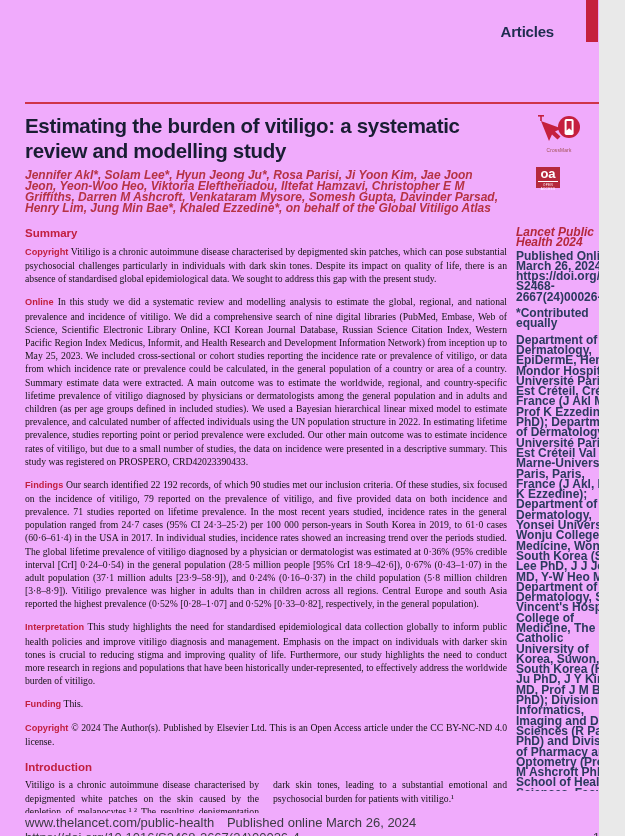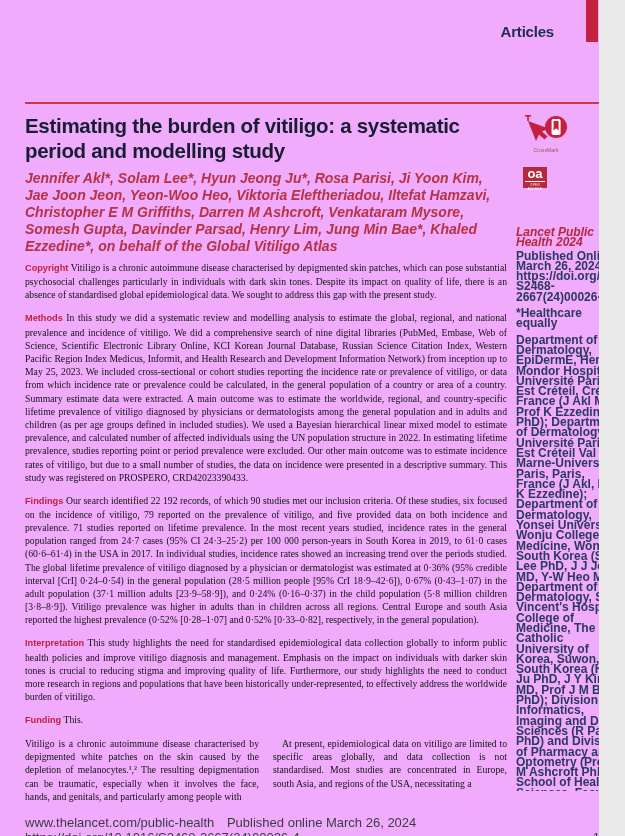--- a/index.html
+++ b/index.html
@@ -8,32 +8,32 @@
   
   .articles-label{position:absolute;top:23px;right:45px;font-size:15px;font-weight:bold;
         color:#1e2c4e;letter-spacing:-0.2px;}
   .red-bar{position:absolute;left:586px;top:0;width:12px;height:42px;background:#c5203e;}
   .red-rule{position:absolute;left:25px;top:102px;width:575px;height:2px;background:#cf3449;}
   
   .main{position:absolute;left:25px;top:113px;width:482px;height:700px;overflow:hidden;}
   .title{width:474px;font-size:20.5px;line-height:25px;font-weight:bold;color:#191d33;
         letter-spacing:-0.3px;}
   .authors{margin-top:7px;width:480px;font-style:italic;font-weight:600;color:#b53344;
-        font-size:14px;line-height:17px;}
+        font-size:12px;line-height:11px;}
   .sec-heading{margin-top:13px;font-size:11.5px;font-weight:bold;color:#c11f3f;}
   .para{margin-top:6px;font-family:"Liberation Serif",serif;font-size:9.7px;line-height:13.2px;
         text-align:justify;color:#131313;}
   .para .label{font-family:"Liberation Sans",sans-serif;font-weight:bold;color:#c11f3f;
         font-size:9.2px;}
   .intro-cols{display:flex;gap:14px;margin-top:5px;}
   .col{width:234px;}
   .col .para{margin-top:0;}
   .col .para.indented{text-indent:9px;}
   
-  .badges{position:absolute;left:523px;top:115px;width:70px;}
+  .badges{position:absolute;left:536px;top:115px;width:70px;}
   .crossmark{width:46px;text-align:center;}
   .crossmark-label{font-size:4.8px;color:#a05050;margin-top:1px;text-align:center;
         letter-spacing:0.2px;}
   .oa-box{margin-top:14px;width:24px;height:21px;background:#b5293c;color:#fff;
         text-align:center;cursor:default;}
   .oa-abbrev{font-size:13px;font-weight:bold;line-height:14px;display:block;}
   .oa-sub{display:block;font-size:3px;letter-spacing:0.4px;border-top:0.5px solid #fff;
         margin:0 2px;padding-top:0.5px;}
   
   .sidebar{position:absolute;left:516px;top:227px;width:107px;max-height:564px;overflow:hidden;
@@ -70,62 +70,69 @@
       </svg>
       <div class="crossmark-label">CrossMark</div>
     </div>
     <div class="oa-box">
       <span class="oa-abbrev">oa</span>
       <span class="oa-sub">OPEN ACCESS</span>
     </div>
   </div>
 
   <div class="main">
-    <div class="title">Estimating the burden of vitiligo: a systematic period and modelling study</div>
+    <div class="title">Estimating the burden of vitiligo: a systematic review and modelling study</div>
     <div class="authors">Jennifer Akl*, Solam Lee*, Hyun Jeong Ju*, Rosa Parisi, Ji Yoon Kim, Jae Joon Jeon, Yeon-Woo Heo, Viktoria Eleftheriadou, Iltefat Hamzavi, Christopher E M Griffiths, Darren M Ashcroft, Venkataram Mysore, Somesh Gupta, Davinder Parsad, Henry Lim, Jung Min Bae*, Khaled Ezzedine*, on behalf of the Global Vitiligo Atlas</div>
 
+    <div class="sec-heading">Summary</div>
 
     <p class="para">
       <span class="label">Copyright</span>
       <span>Vitiligo is a chronic autoimmune disease characterised by depigmented skin patches, which can pose substantial psychosocial challenges particularly in individuals with dark skin tones. Despite its impact on quality of life, there is an absence of standardised global epidemiological data. We sought to address this gap with the present study.</span>
     </p>
     <p class="para">
-      <span class="label">Methods</span>
+      <span class="label">Online</span>
       <span>In this study we did a systematic review and modelling analysis to estimate the global, regional, and national prevalence and incidence of vitiligo. We did a comprehensive search of nine digital libraries (PubMed, Embase, Web of Science, Scientific Electronic Library Online, KCI Korean Journal Database, Russian Science Citation Index, Western Pacific Region Index Medicus, Informit, and Health Research and Development Information Network) from inception up to May 25, 2023. We included cross-sectional or cohort studies reporting the incidence rate or prevalence of vitiligo, or data from which incidence rate or prevalence could be calculated, in the general population of a country or area of a country. Summary estimate data were extracted. A main outcome was to estimate the worldwide, regional, and country-specific lifetime prevalence of vitiligo diagnosed by physicians or dermatologists among the general population and in adults and children (as per age groups defined in included studies). We used a Bayesian hierarchical linear mixed model to estimate prevalence, and calculated number of affected individuals using the UN population structure in 2022. In estimating lifetime prevalence, studies reporting point or period prevalence were excluded. Our other main outcome was to estimate incidence rates of vitiligo, but due to a small number of studies, the data on incidence were presented in a descriptive summary. This study was registered on PROSPERO, CRD42023390433.</span>
     </p>
     <p class="para">
       <span class="label">Findings</span>
       <span>Our search identified 22 192 records, of which 90 studies met our inclusion criteria. Of these studies, six focused on the incidence of vitiligo, 79 reported on the prevalence of vitiligo, and five provided data on both incidence and prevalence. 71 studies reported on lifetime prevalence. In the most recent years studied, incidence rates in the general population ranged from 24·7 cases (95% CI 24·3–25·2) per 100 000 person-years in South Korea in 2019, to 61·0 cases (60·6–61·4) in the USA in 2017. In individual studies, incidence rates showed an increasing trend over the periods studied. The global lifetime prevalence of vitiligo diagnosed by a physician or dermatologist was estimated at 0·36% (95% credible interval [CrI] 0·24–0·54) in the general population (28·5 million people [95% CrI 18·9–42·6]), 0·67% (0·43–1·07) in the adult population (37·1 million adults [23·9–58·9]), and 0·24% (0·16–0·37) in the child population (5·8 million children [3·8–8·9]). Vitiligo prevalence was higher in adults than in children across all regions. Central Europe and south Asia reported the highest prevalence (0·52% [0·28–1·07] and 0·52% [0·33–0·82], respectively, in the general population).</span>
     </p>
     <p class="para">
       <span class="label">Interpretation</span>
       <span>This study highlights the need for standardised epidemiological data collection globally to inform public health policies and improve vitiligo diagnosis and management. Emphasis on the impact on individuals with darker skin tones is crucial to reducing stigma and improving quality of life. Furthermore, our study highlights the need to conduct more research in regions and populations that have been historically under-represented, to effectively address the worldwide burden of vitiligo.</span>
     </p>
     <p class="para">
       <span class="label">Funding</span>
       <span>This.</span>
     </p>
+    <p class="para">
+      <span class="label">Copyright</span>
+      <span>© 2024 The Author(s). Published by Elsevier Ltd. This is an Open Access article under the CC BY-NC-ND 4.0 license.</span>
+    </p>
 
+    <div class="sec-heading">Introduction</div>
     <div class="intro-cols">
       <div class="col">
         <p class="para">Vitiligo is a chronic autoimmune disease characterised by depigmented white patches on the skin caused by the depletion of melanocytes.¹,² The resulting depigmentation can be traumatic, especially when it involves the face, hands, and genitals, and particularly among people with</p>
       </div>
       <div class="col">
+        <p class="para">dark skin tones, leading to a substantial emotional and psychosocial burden for patients with vitiligo.¹</p>
         <p class="para indented">At present, epidemiological data on vitiligo are limited to specific areas globally, and data collection is not standardised. Most studies are concentrated in Europe, south Asia, and regions of the USA, necessitating a</p>
       </div>
     </div>
   </div>
 
   <div class="sidebar">
     <div class="journal-ref">Lancet Public Health 2024</div>
     <div class="pub-online">Published Online
 March 26, 2024
 https://doi.org/10.1016/
 S2468-2667(24)00026-4</div>
-    <div class="contributed">*Healthcare equally</div>
+    <div class="contributed">*Contributed equally</div>
     <div class="affiliations">Department of Dermatology, EpiDermE, Henri Mondor Hospital, Université Paris-Est Créteil, Créteil, France (J Akl MD, Prof K Ezzedine PhD); Department of Dermatology, Université Paris-Est Créteil Val de Marne-Université Paris, Paris, France (J Akl, Prof K Ezzedine); Department of Dermatology, Yonsei University Wonju College of Medicine, Wonju, South Korea (S Lee PhD, J J Jeon MD, Y-W Heo MD); Department of Dermatology, St Vincent's Hospital, College of Medicine, The Catholic University of Korea, Suwon, South Korea (H J Ju PhD, J Y Kim MD, Prof J M Bae PhD); Division of Informatics, Imaging and Data Sciences (R Parisi PhD) and Division of Pharmacy and Optometry (Prof D M Ashcroft PhD), School of Health Sciences, Faculty of Biology, Medicine and Health, University of Manchester, Manchester, UK; Vitiligo Clinic and Research, Walsall Healthcare NHS Trust and The Royal Wolverhampton NHS Trust, Wolverhampton, UK, (V Eleftheriadou PhD); Multicultural Dermatology Center and Department of Dermatology, Henry Ford Health, Detroit, MI, USA (I Hamzavi MD, H Lim MD); Centre for Dermatological Research, University of Manchester, Manchester, UK (Prof C E M Griffiths MD); Department of Dermatology, King's College Hospital, King's College London, London, UK (Prof C E M Griffiths); Venkat Centre for Advanced Skin and Plastic Surgery and Postgraduate Training, Rajiv Gandhi University of Health Sciences, Bengaluru, India (V Mysore MD); Department of</div>
   </div>
 
   <div class="footer">
     <span>www.thelancet.com/public-health</span>
     <span>Published online March 26, 2024</span>
     <span>https://doi.org/10.1016/S2468-2667(24)00026-4</span>
     <span class="page-num">1</span>
   </div>
 

